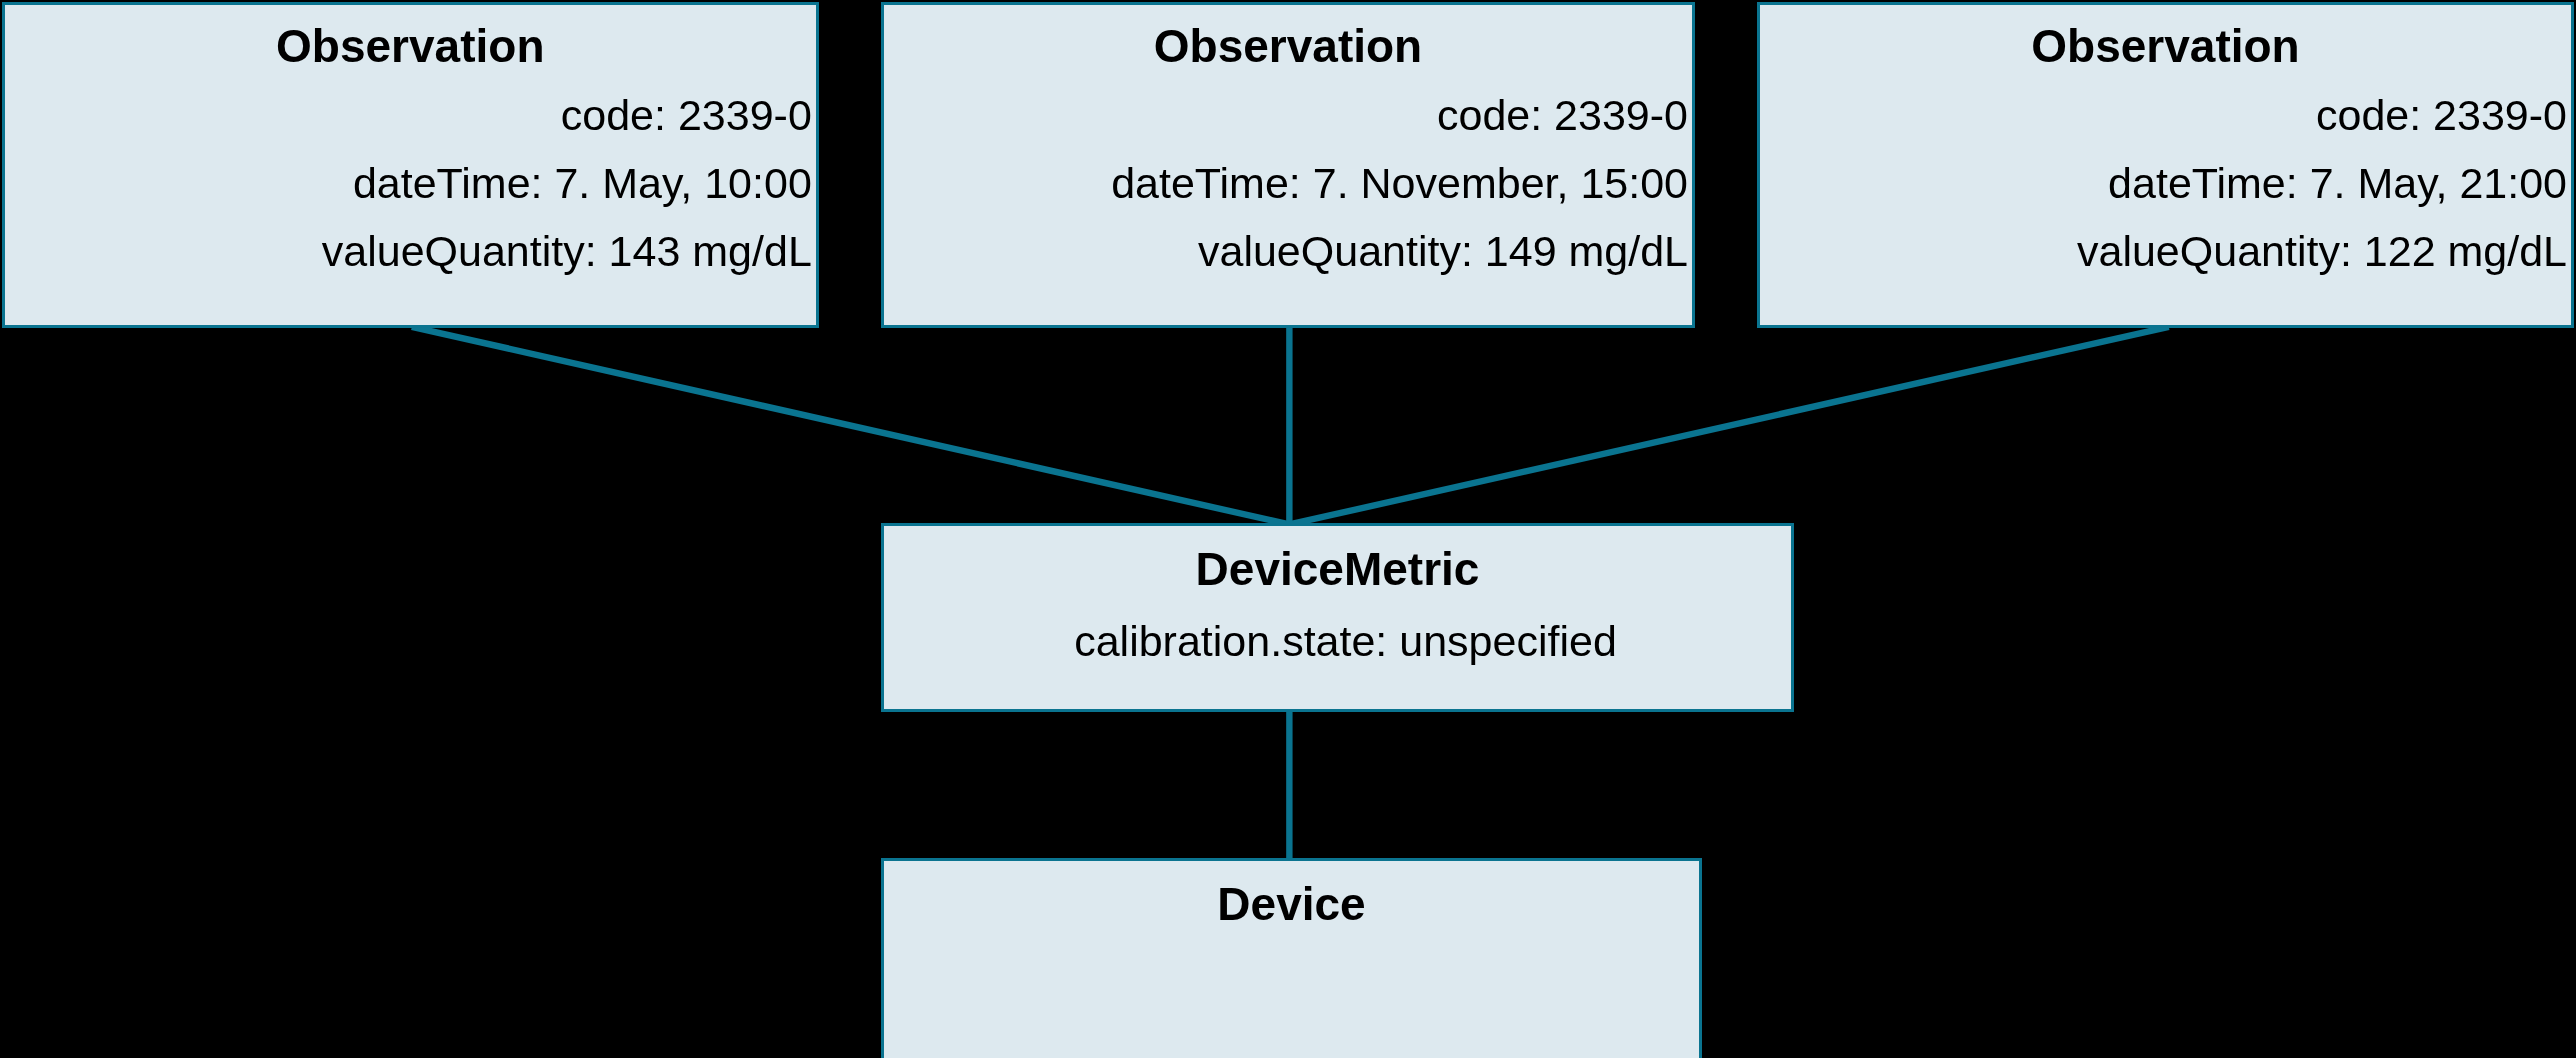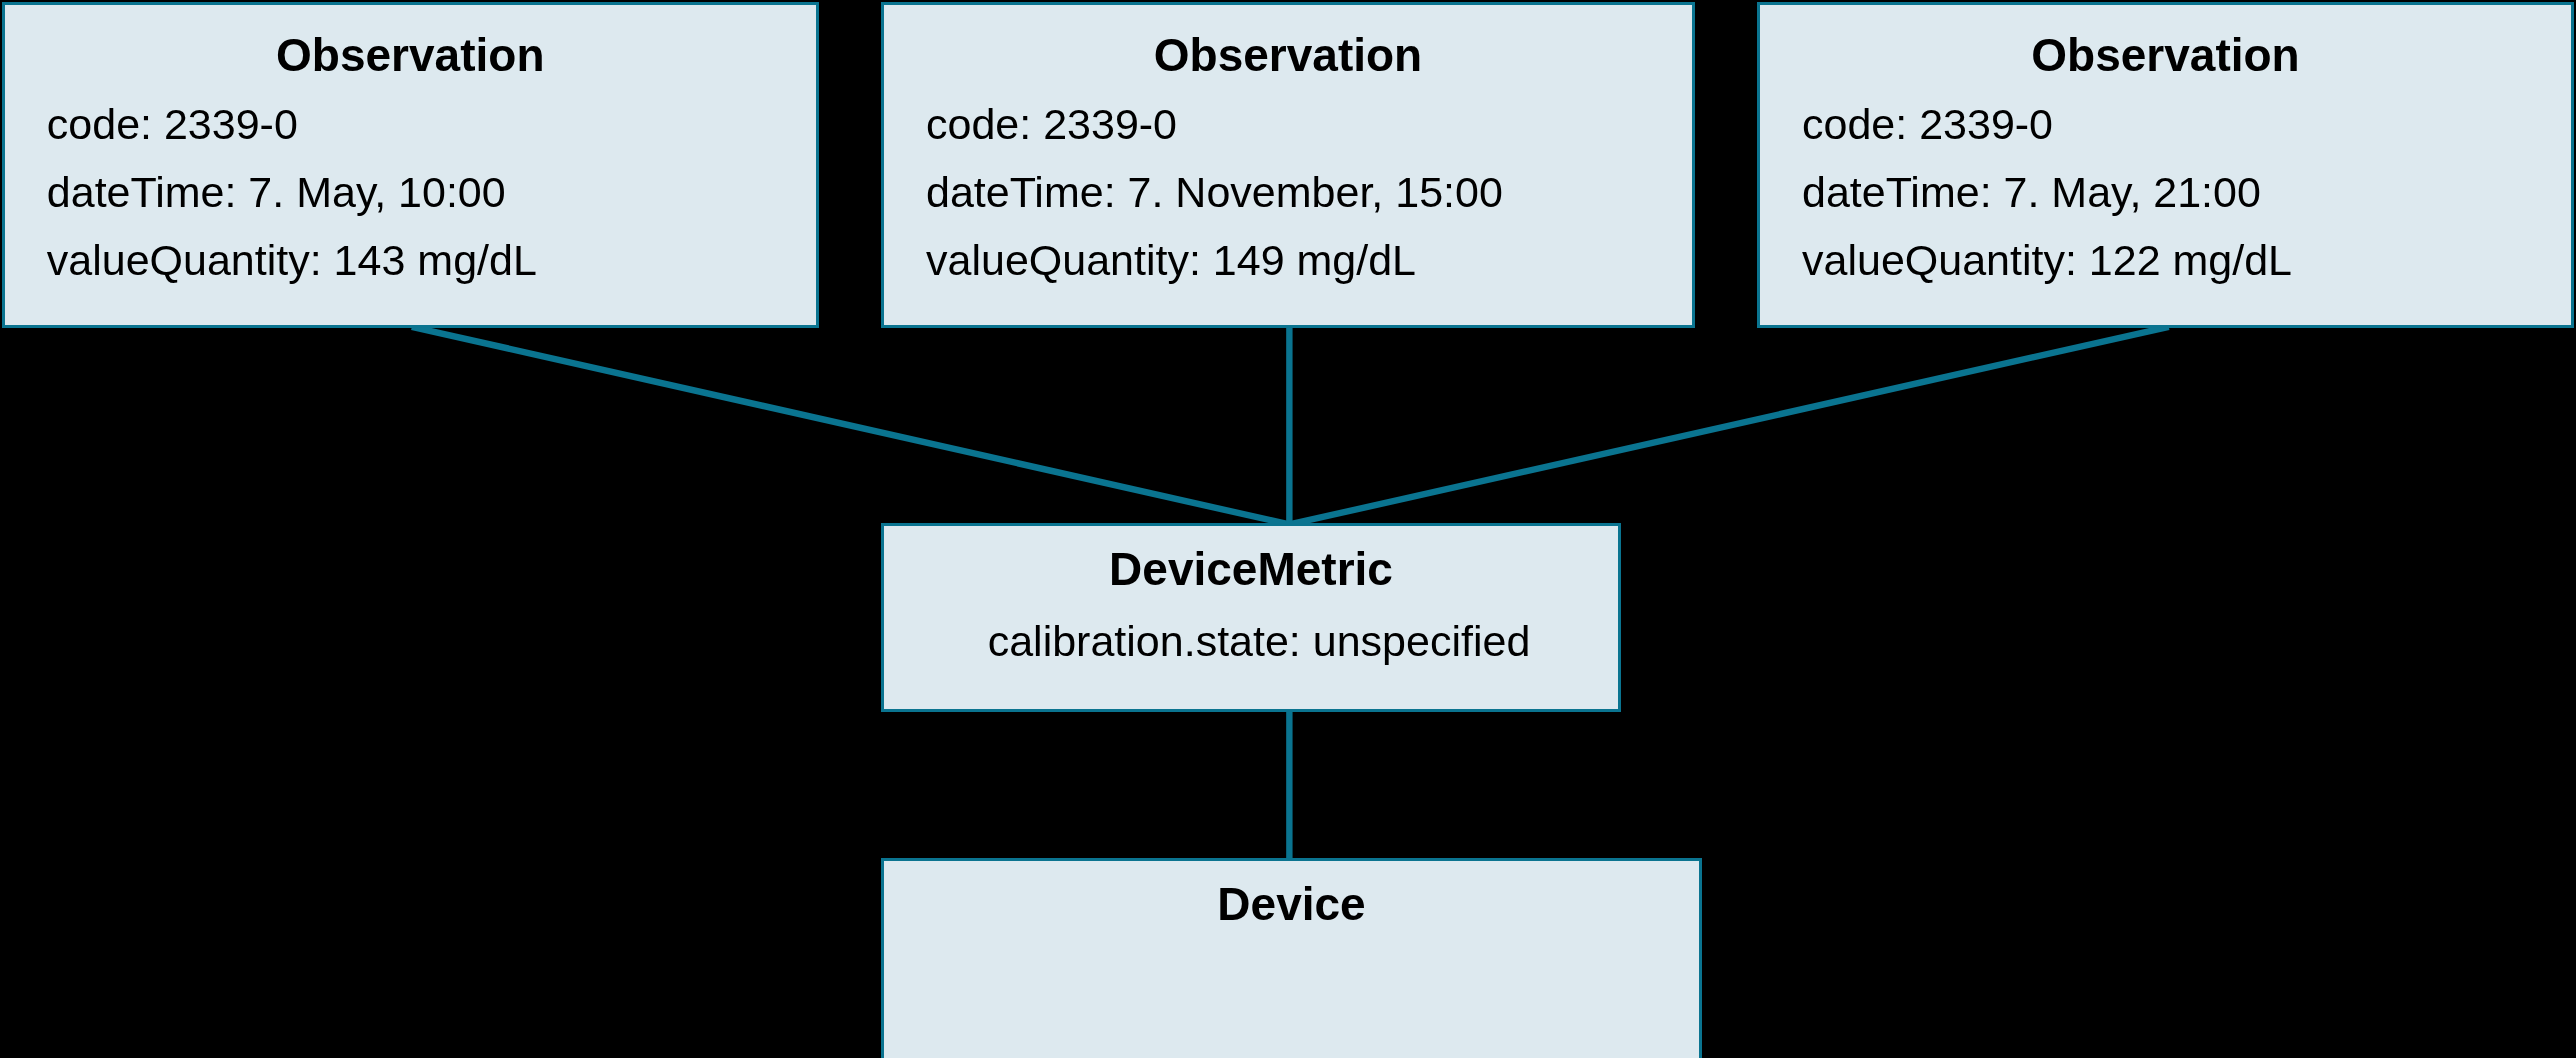--- a/index.html
+++ b/index.html
@@ -32,40 +32,41 @@
   .node-line {
     text-align: left;
     color: #000000;
     line-height: 1.0;
     white-space: nowrap;
   }
   
   .obs {
     top: 1.8px;
     height: 326px;
-    padding: 13px;
+    padding: 4px;
   }
   .obs .node-title {
     font-size: 46px;
     margin-top: 14.6px;
   }
   .obs .node-line {
     font-size: 43px;
     margin-top: 25px;
     padding-left: 29px;
+    text-align: right;
   }
   #obs-1 { left: 1.8px;    width: 817px; }
   #obs-2 { left: 881px;  width: 814px; }
   #obs-3 { left: 1757px; width: 817px; }
 
   
   #devicemetric {
     left: 881px;
     top: 523px;
-    width: 740px;
+    width: 913px;
     height: 189px;
   }
   #devicemetric .node-title {
     font-size: 46px;
     margin-top: 20px;
   }
   #devicemetric .node-line {
     font-size: 43px;
     margin-top: 27.5px;
     text-align: center;

